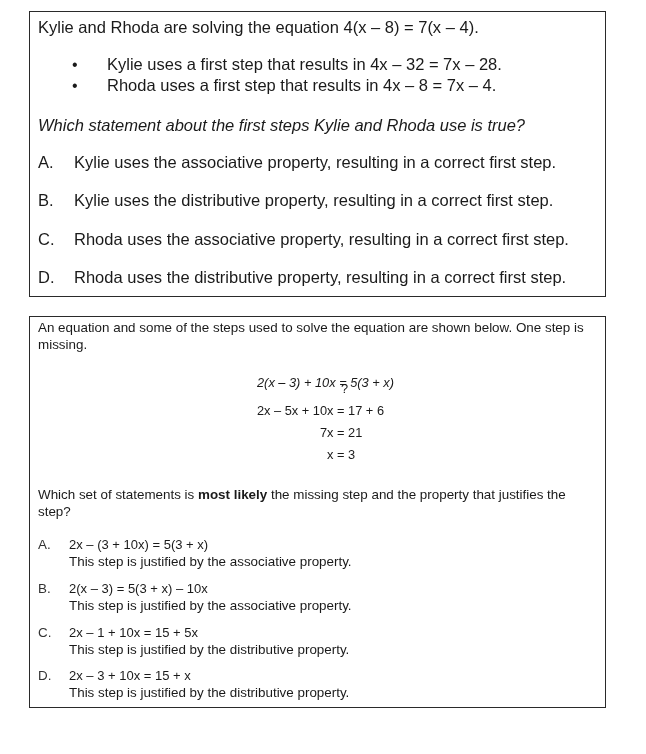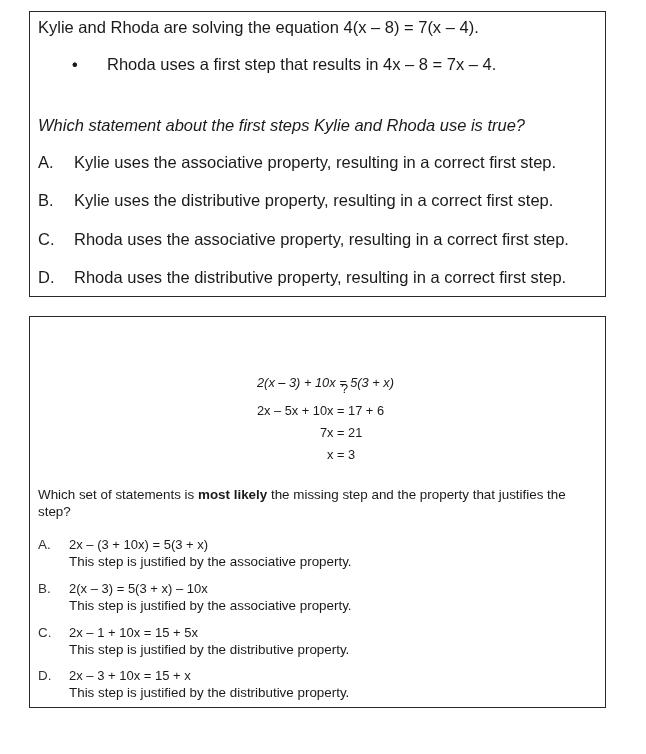--- a/index.html
+++ b/index.html
@@ -37,20 +37,21 @@
     .option { cursor: pointer; }
   </style>
 </head>
 <body>
 
 <div class="box" id="q1">
   <div class="q1-stem">Kylie and Rhoda are solving the equation 4(x – 8) = 7(x – 4).</div>
   <ul class="q1-bullets">
     <li>
       <span class="bullet">•</span>
+      <span>Kylie uses a first step that results in 4x – 32 = 7x – 28.</span>
     </li>
     <li>
       <span class="bullet">•</span>
       <span>Rhoda uses a first step that results in 4x – 8 = 7x – 4.</span>
     </li>
   </ul>
   <div class="q1-question">Which statement about the first steps Kylie and Rhoda use is true?</div>
 
   <div class="q1-option option" style="top:141px;">
     <span class="letter">A.</span><span class="text">Kylie uses the associative property, resulting in a correct first step.</span>
@@ -60,20 +61,21 @@
   </div>
   <div class="q1-option option" style="top:218px;">
     <span class="letter">C.</span><span class="text">Rhoda uses the associative property, resulting in a correct first step.</span>
   </div>
   <div class="q1-option option" style="top:256px;">
     <span class="letter">D.</span><span class="text">Rhoda uses the distributive property, resulting in a correct first step.</span>
   </div>
 </div>
 
 <div class="box" id="q2">
+  <div class="q2-stem">An equation and some of the steps used to solve the equation are shown below. One step is missing.</div>
   <div class="q2-steps">
     <div class="step" style="left:227px; top:16px;font-style:italic;">2(x – 3) + 10x = 5(3 + x)</div>
     <div class="step" style="left:311px; top:22px;">?</div>
     <div class="step" style="left:227px; top:44px;">2x – 5x + 10x = 17 + 6</div>
     <div class="step" style="left:290px; top:66px;">7x = 21</div>
     <div class="step" style="left:297px; top:88px;">x = 3</div>
   </div>
   <div class="q2-question">
     <span>Which set of statements is </span><b>most likely</b><span> the missing step and the property that justifies the step?</span>
   </div>

